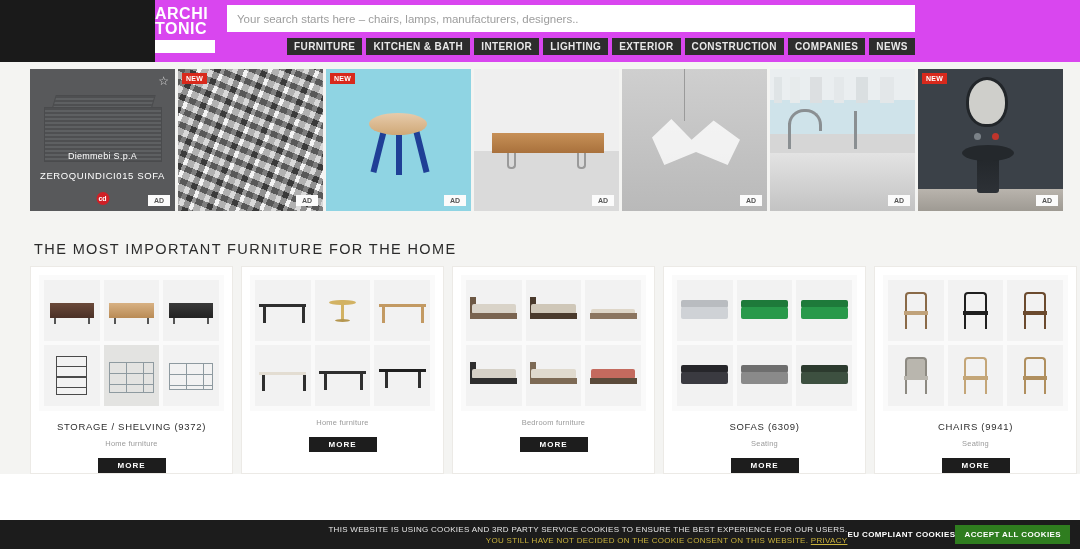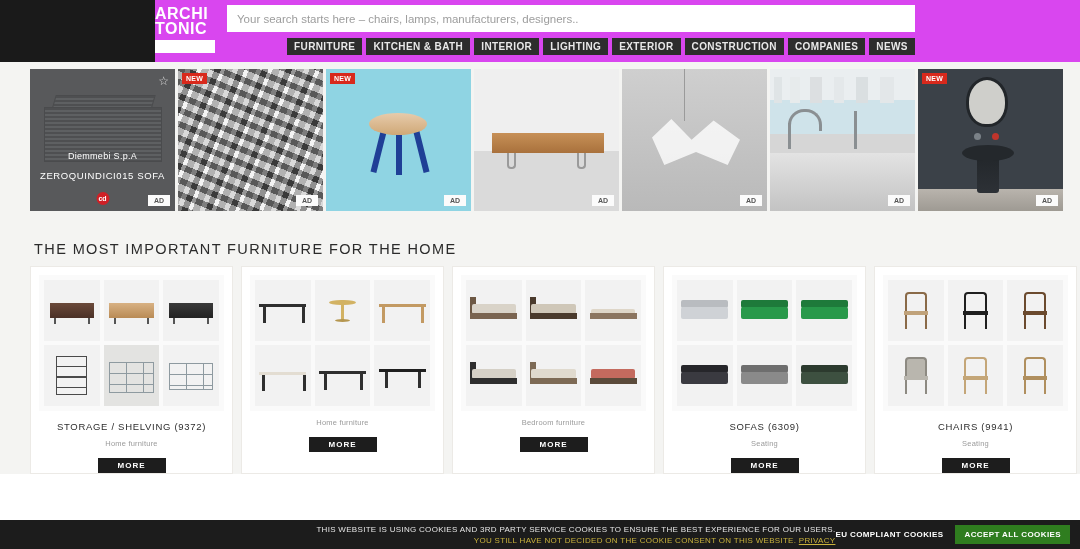--- a/index.html
+++ b/index.html
@@ -328,21 +328,21 @@
     padding: 0 10px 0 10px;
   }
   .cookie-text { flex: 1; text-align: right; }
   .cookie-line1 {
     color: #e6e6e6; font-size: 8px; letter-spacing: 0.3px; line-height: 11px;
   }
   .cookie-line2 {
     color: #c9b23c; font-size: 8px; letter-spacing: 0.3px; line-height: 11px;
   }
   .cookie-privacy { color: #c9b23c; text-decoration: underline; cursor: pointer; }
-  .cookie-actions { display: flex; align-items: center; gap: 12px; }
+  .cookie-actions { display: flex; align-items: center; }
   .btn-eu {
     color: #ffffff; background: transparent; border: none;
     font-size: 8px; font-weight: bold; letter-spacing: 0.4px; cursor: pointer;
   }
   .btn-accept {
     background: #2f7d1f; color: #ffffff; border: none;
     font-size: 8px; font-weight: bold; letter-spacing: 0.4px;
     padding: 5px 9px; cursor: pointer;
   }
 </style>

